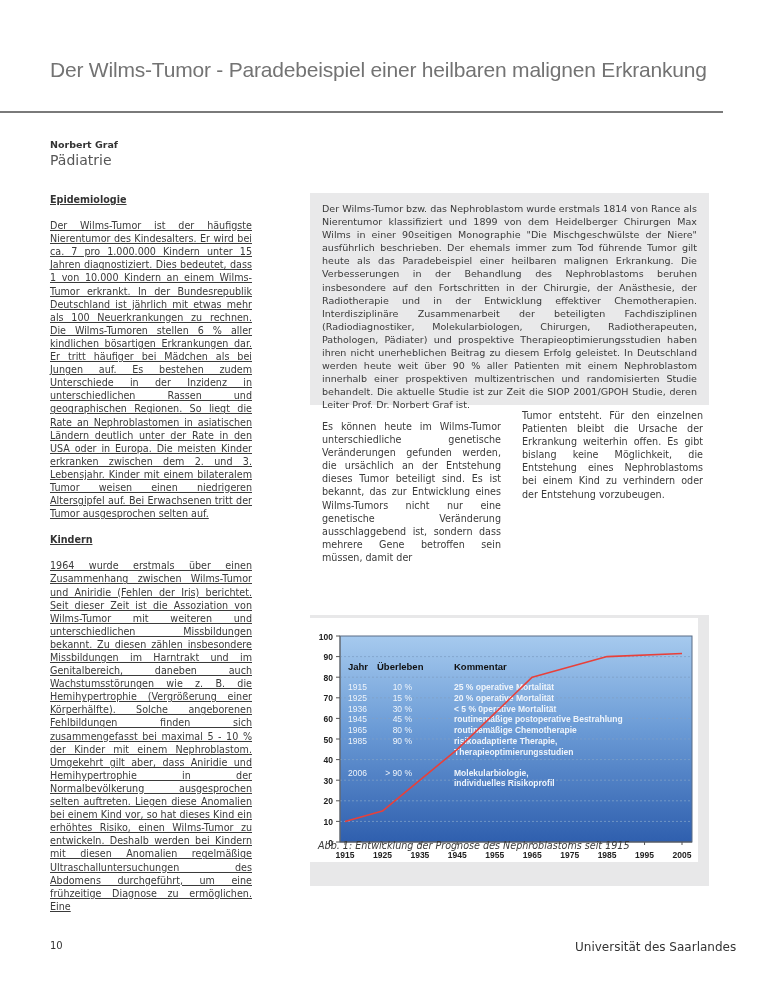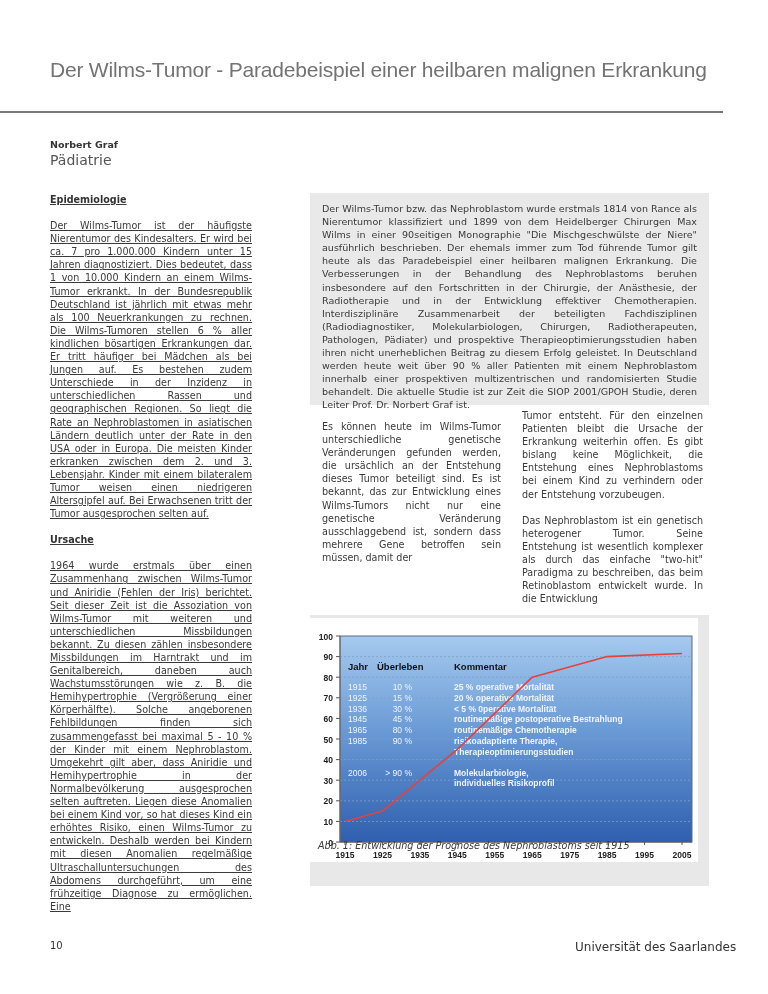--- a/index.html
+++ b/index.html
@@ -31,33 +31,32 @@
 <body>
 
 <div class="title">Der Wilms-Tumor - Paradebeispiel einer heilbaren malignen Erkrankung</div>
 <div class="rule"></div>
 <div class="author">Norbert Graf</div>
 <div class="dept">Pädiatrie</div>
 
 <div class="col left">
   <h3>Epidemiologie</h3>
   <p>Der Wilms-Tumor ist der häufigste Nierentumor des Kindesalters. Er wird bei ca. 7 pro 1.000.000 Kindern unter 15 Jahren diagnostiziert. Dies bedeutet, dass 1 von 10.000 Kindern an einem Wilms-Tumor erkrankt. In der Bundesrepublik Deutschland ist jährlich mit etwas mehr als 100 Neuerkrankungen zu rechnen. Die Wilms-Tumoren stellen 6 % aller kindlichen bösartigen Erkrankungen dar. Er tritt häufiger bei Mädchen als bei Jungen auf. Es bestehen zudem Unterschiede in der Inzidenz in unterschiedlichen Rassen und geographischen Regionen. So liegt die Rate an Nephroblastomen in asiatischen Ländern deutlich unter der Rate in den USA oder in Europa. Die meisten Kinder erkranken zwischen dem 2. und 3. Lebensjahr. Kinder mit einem bilateralem Tumor weisen einen niedrigeren Altersgipfel auf. Bei Erwachsenen tritt der Tumor ausgesprochen selten auf.</p>
-  <h3>Ursache</h3>
+  <h3>Kindern</h3>
   <p>1964 wurde erstmals über einen Zusammenhang zwischen Wilms-Tumor und Aniridie (Fehlen der Iris) berichtet. Seit dieser Zeit ist die Assoziation von Wilms-Tumor mit weiteren und unterschiedlichen Missbildungen bekannt. Zu diesen zählen insbesondere Missbildungen im Harntrakt und im Genitalbereich, daneben auch Wachstumsstörungen wie z. B. die Hemihypertrophie (Vergrößerung einer Körperhälfte). Solche angeborenen Fehlbildungen finden sich zusammengefasst bei maximal 5 - 10 % der Kinder mit einem Nephroblastom. Umgekehrt gilt aber, dass Aniridie und Hemihypertrophie in der Normalbevölkerung ausgesprochen selten auftreten. Liegen diese Anomalien bei einem Kind vor, so hat dieses Kind ein erhöhtes Risiko, einen Wilms-Tumor zu entwickeln. Deshalb werden bei Kindern mit diesen Anomalien regelmäßige Ultraschalluntersuchungen des Abdomens durchgeführt, um eine frühzeitige Diagnose zu ermöglichen. Eine</p>
 </div>
 
 <div class="intro">Der Wilms-Tumor bzw. das Nephroblastom wurde erstmals 1814 von Rance als Nierentumor klassifiziert und 1899 von dem Heidelberger Chirurgen Max Wilms in einer 90seitigen Monographie "Die Mischgeschwülste der Niere" ausführlich beschrieben. Der ehemals immer zum Tod führende Tumor gilt heute als das Paradebeispiel einer heilbaren malignen Erkrankung. Die Verbesserungen in der Behandlung des Nephroblastoms beruhen insbesondere auf den Fortschritten in der Chirurgie, der Anästhesie, der Radiotherapie und in der Entwicklung effektiver Chemotherapien. Interdisziplinäre Zusammenarbeit der beteiligten Fachdisziplinen (Radiodiagnostiker, Molekularbiologen, Chirurgen, Radiotherapeuten, Pathologen, Pädiater) und prospektive Therapieoptimierungsstudien haben ihren nicht unerheblichen Beitrag zu diesem Erfolg geleistet. In Deutschland werden heute weit über 90 % aller Patienten mit einem Nephroblastom innerhalb einer prospektiven multizentrischen und randomisierten Studie behandelt. Die aktuelle Studie ist zur Zeit die SIOP 2001/GPOH Studie, deren Leiter Prof. Dr. Norbert Graf ist.</div>
 
 <div class="col mid">
   <p>Es können heute im Wilms-Tumor unterschiedliche genetische Veränderungen gefunden werden, die ursächlich an der Entstehung dieses Tumor beteiligt sind. Es ist bekannt, das zur Entwicklung eines Wilms-Tumors nicht nur eine genetische Veränderung ausschlaggebend ist, sondern dass mehrere Gene betroffen sein müssen, damit der</p>
 </div>
 
 <div class="col right">
   <p>Tumor entsteht. Für den einzelnen Patienten bleibt die Ursache der Erkrankung weiterhin offen. Es gibt bislang keine Möglichkeit, die Entstehung eines Nephroblastoms bei einem Kind zu verhindern oder der Entstehung vorzubeugen.</p>
-  <p>Das Nephroblastom ist ein genetisch heterogener Tumor. Seine Entstehung ist wesentlich komplexer als durch das einfache "two-hit" Paradigma zu beschreiben, das beim Retinoblastom entwickelt wurde. In die Entwicklung</p>
 </div>
 
 <div class="figbox"></div>
 <div class="chartwrap">
   <svg id="chart" width="388" height="244" viewBox="0 0 388 244" xmlns="http://www.w3.org/2000/svg">
     <defs>
       <linearGradient id="bg" x1="0" y1="0" x2="0" y2="1">
         <stop offset="0" stop-color="#a6caee"></stop>
         <stop offset="0.45" stop-color="#6b9bd6"></stop>
         <stop offset="1" stop-color="#2f5fae"></stop>

